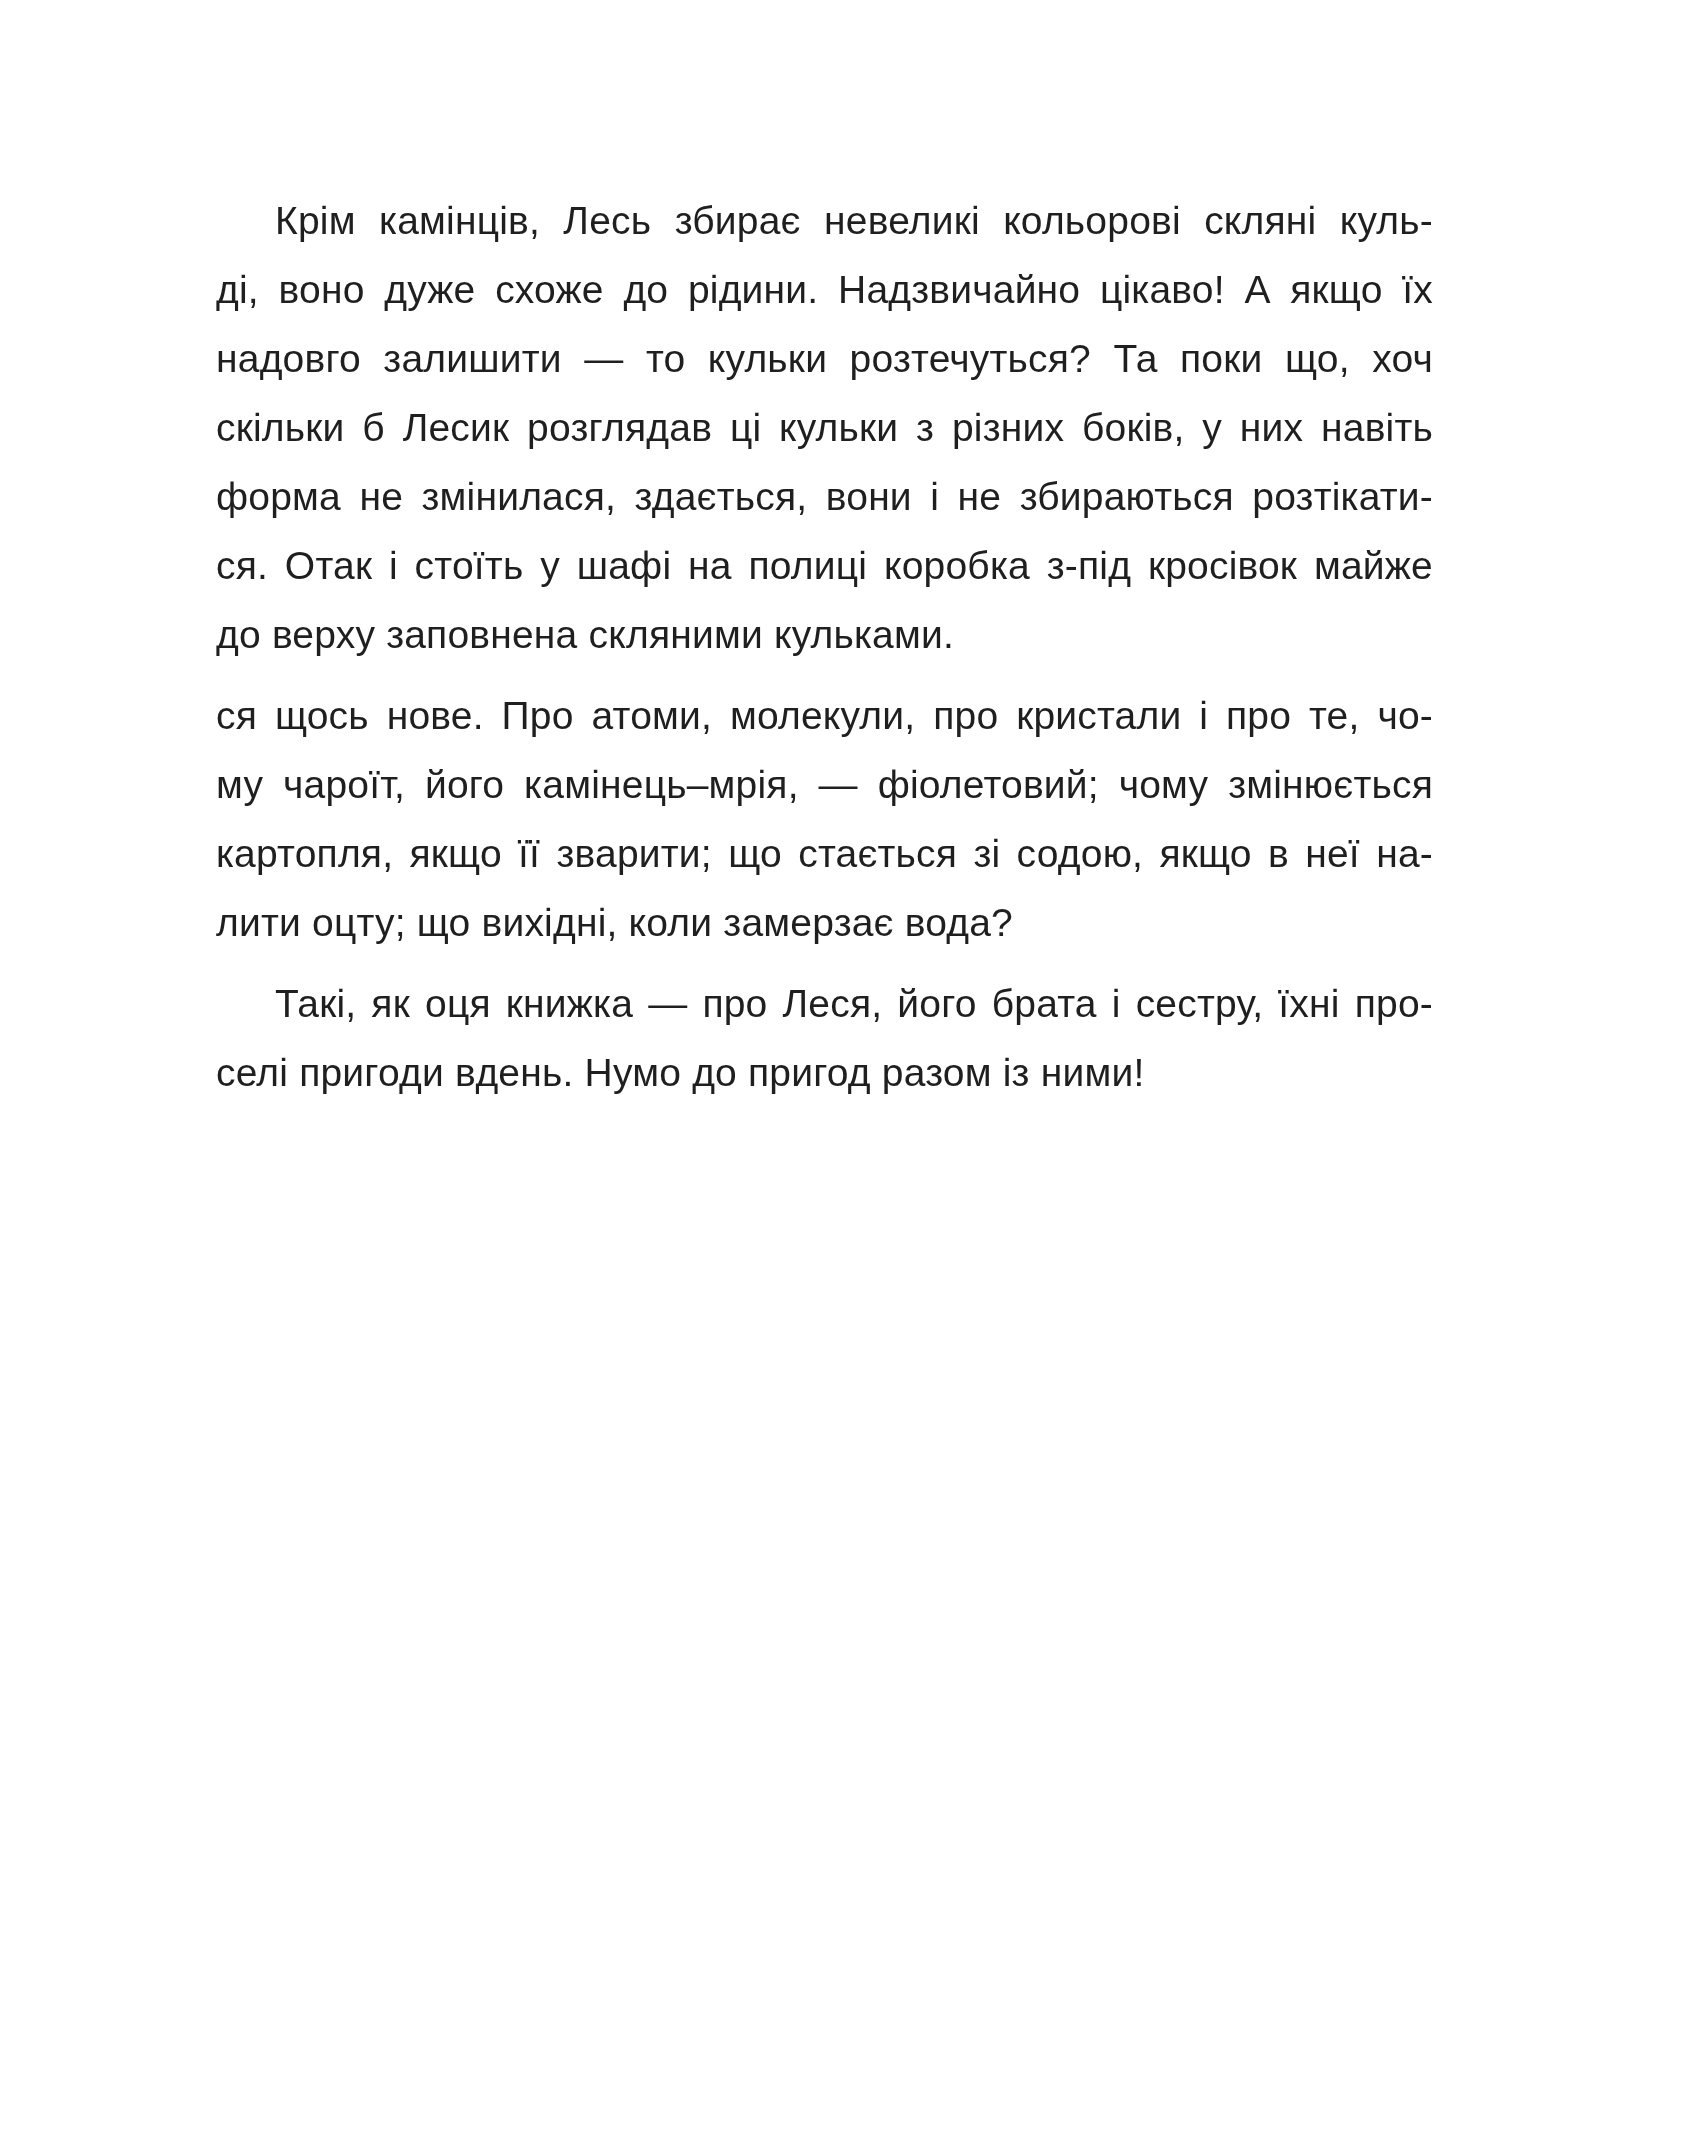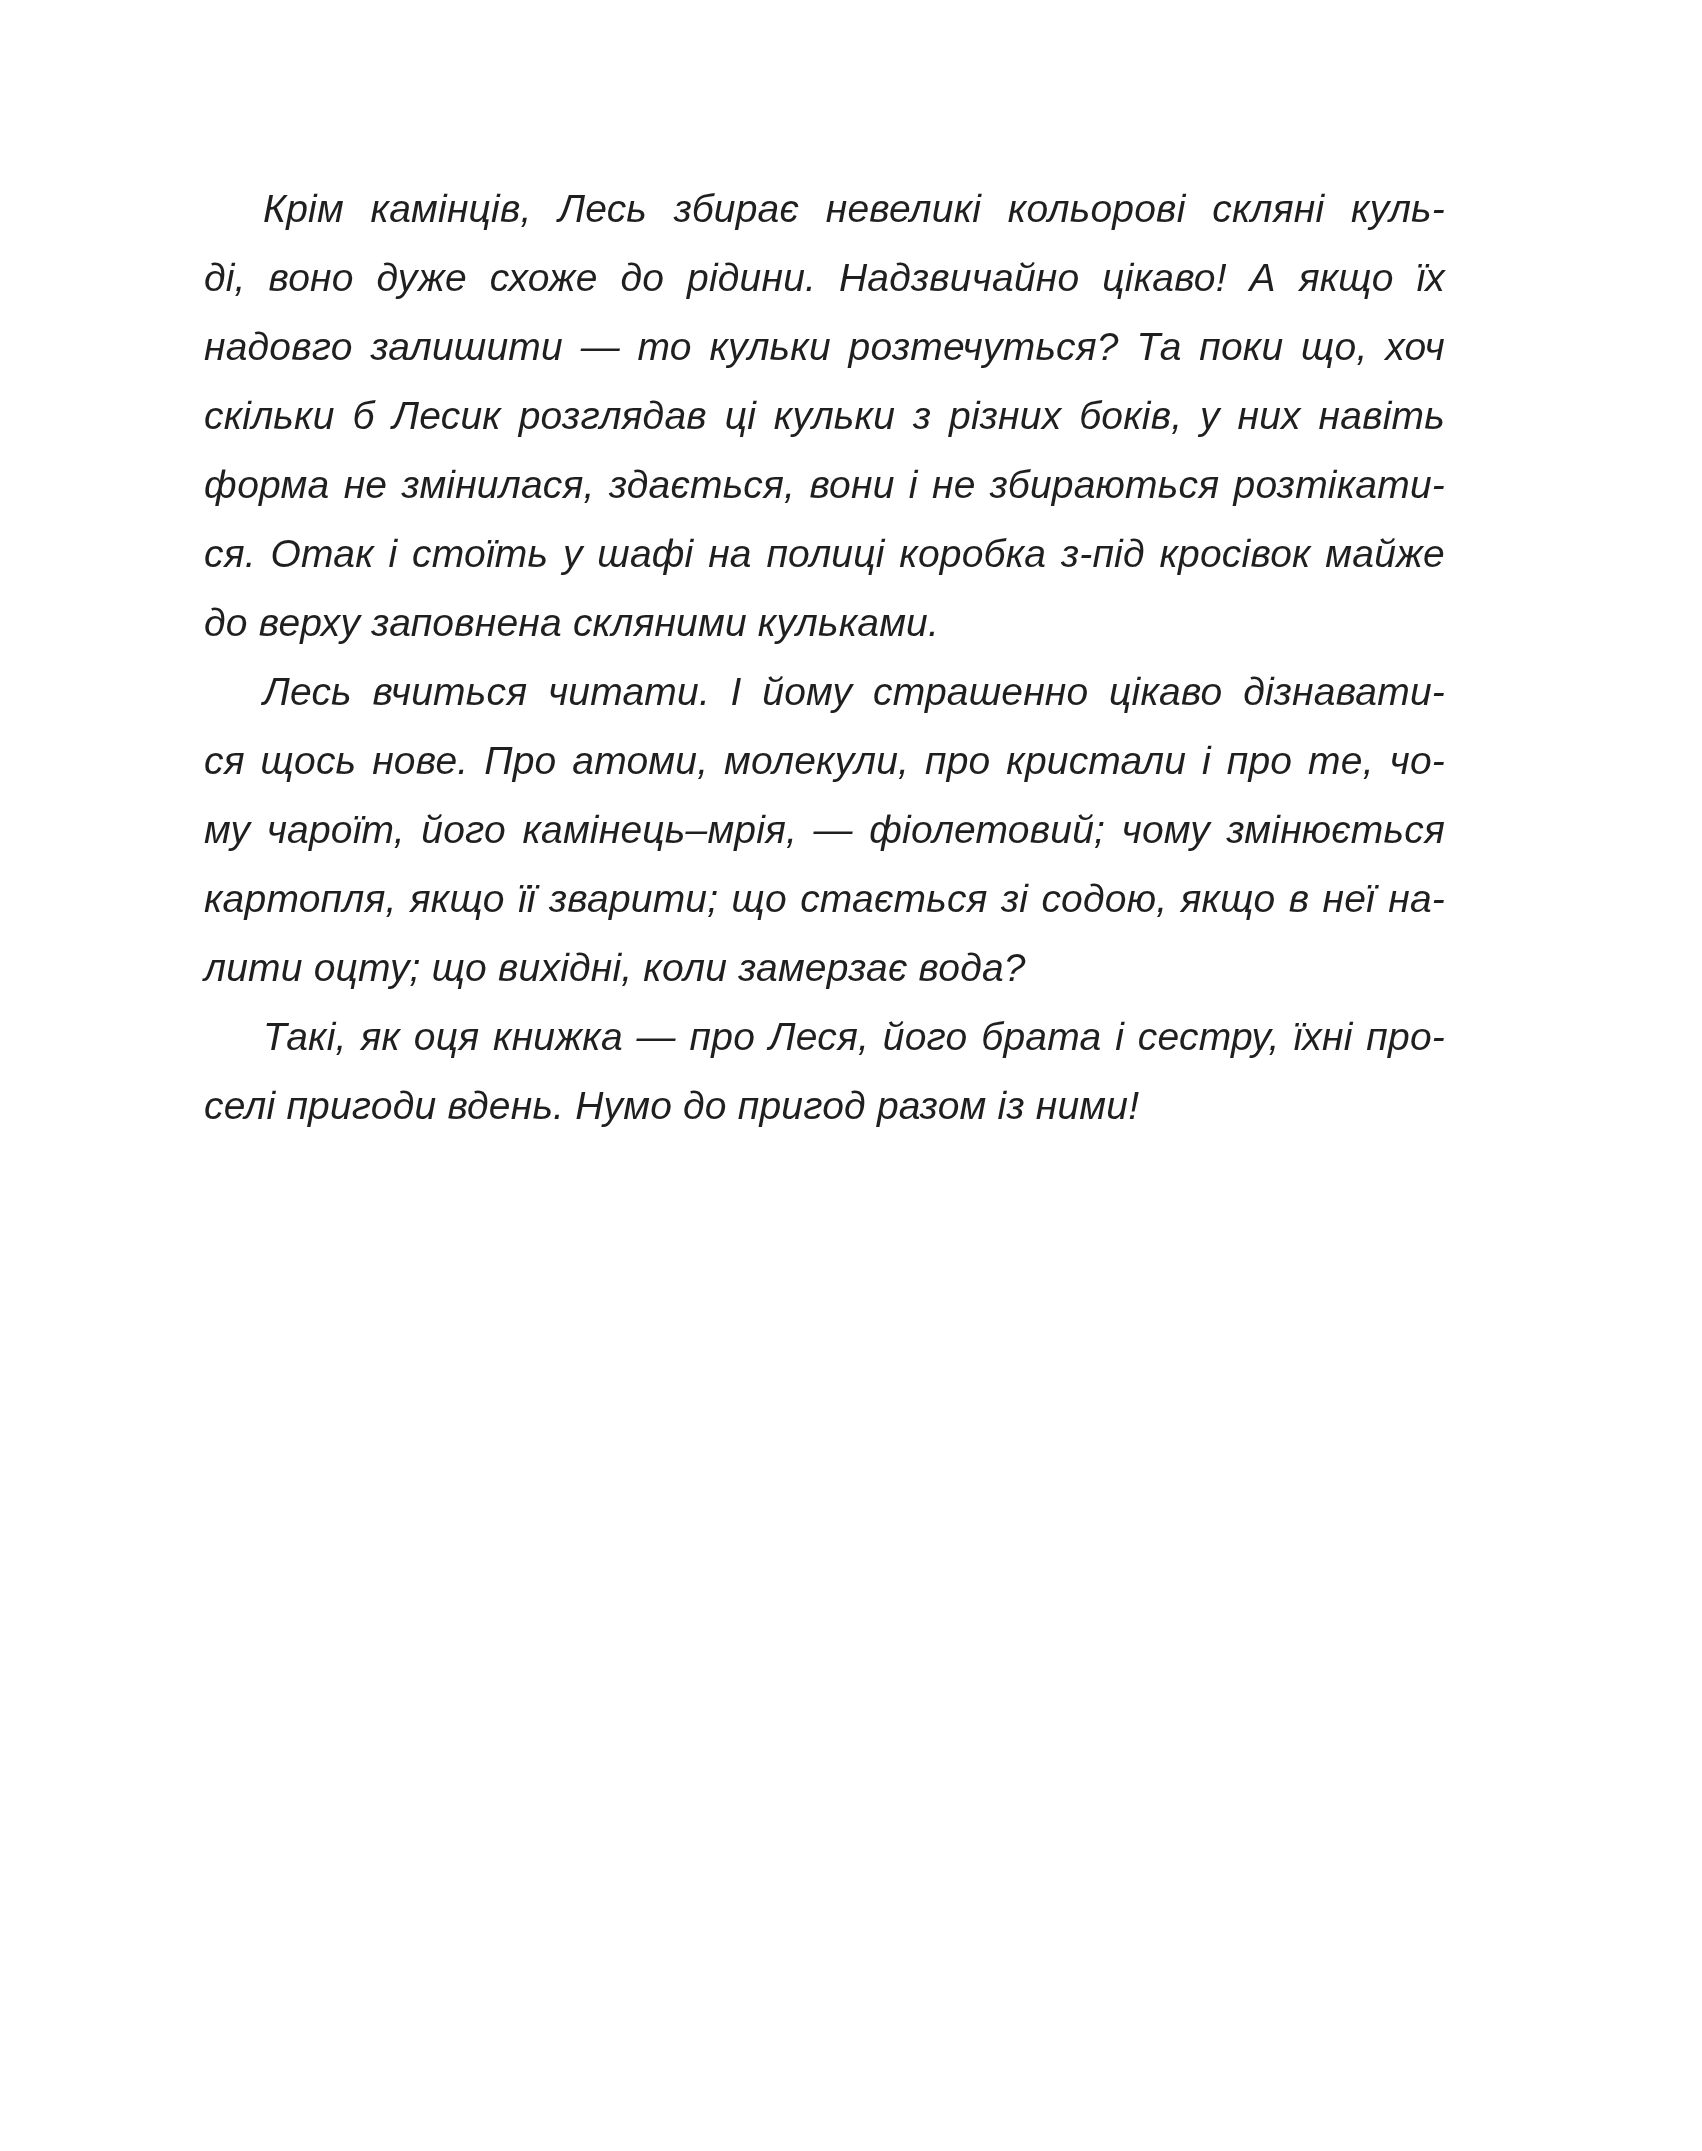--- a/index.html
+++ b/index.html
@@ -20,23 +20,22 @@
     left: 204px;
     top: 174px;
     width: 1241px;
     font-size: 39px;
     line-height: 69px;
     color: #1f1f1f;
     font-weight: 400;
     letter-spacing: 0.2px;
   }
   .paragraph {
-    margin: 0;
+    margin: 12px;
     padding: 0;
-    font-style: italic;
   }
   .text-line {
     text-align: justify;
     text-align-last: justify;
     white-space: normal;
   }
   .text-line.para-first {
     text-indent: 59px;
   }
   .text-line.para-last {
@@ -52,21 +51,20 @@
       <div class="paragraph">
         <div class="text-line para-first">Крім камінців, Лесь збирає невеликі кольорові скляні куль-</div>
         <div class="text-line">ді, воно дуже схоже до рідини. Надзвичайно цікаво! А якщо їх</div>
         <div class="text-line">надовго залишити — то кульки розтечуться? Та поки що, хоч</div>
         <div class="text-line">скільки б Лесик розглядав ці кульки з різних боків, у них навіть</div>
         <div class="text-line">форма не змінилася, здається, вони і не збираються розтікати-</div>
         <div class="text-line">ся. Отак і стоїть у шафі на полиці коробка з-під кросівок майже</div>
         <div class="text-line para-last">до верху заповнена скляними кульками.</div>
       </div>
       <div class="paragraph">
-        <div class="text-line para-first">Лесь вчиться читати. І йому страшенно цікаво дізнавати-</div>
         <div class="text-line">ся щось нове. Про атоми, молекули, про кристали і про те, чо-</div>
         <div class="text-line">му чароїт, його камінець–мрія, — фіолетовий; чому змінюється</div>
         <div class="text-line">картопля, якщо її зварити; що стається зі содою, якщо в неї на-</div>
         <div class="text-line para-last">лити оцту; що вихідні, коли замерзає вода?</div>
       </div>
       <div class="paragraph">
         <div class="text-line para-first">Такі, як оця книжка — про Леся, його брата і сестру, їхні про-</div>
         <div class="text-line para-last">селі пригоди вдень. Нумо до пригод разом із ними!</div>
       </div>
     </div>

